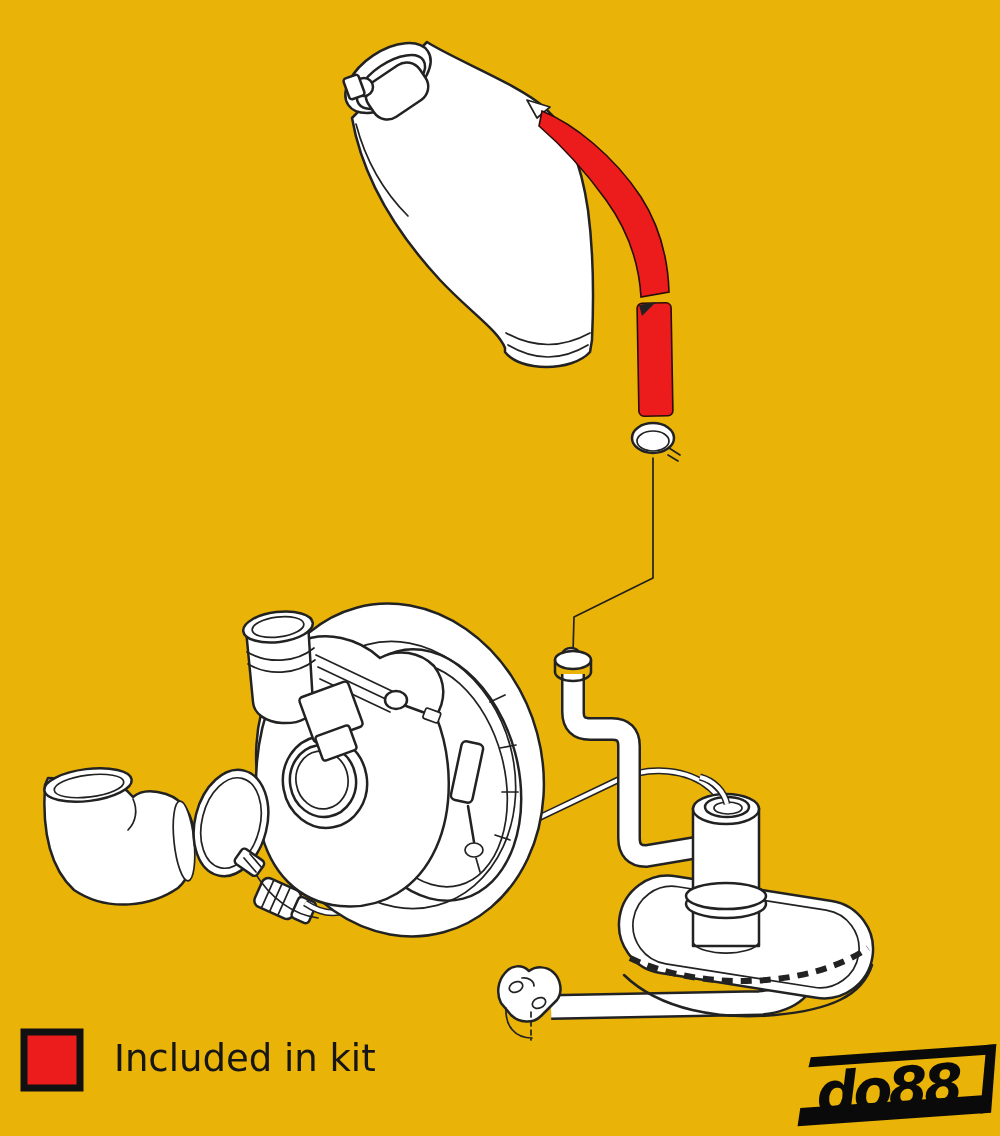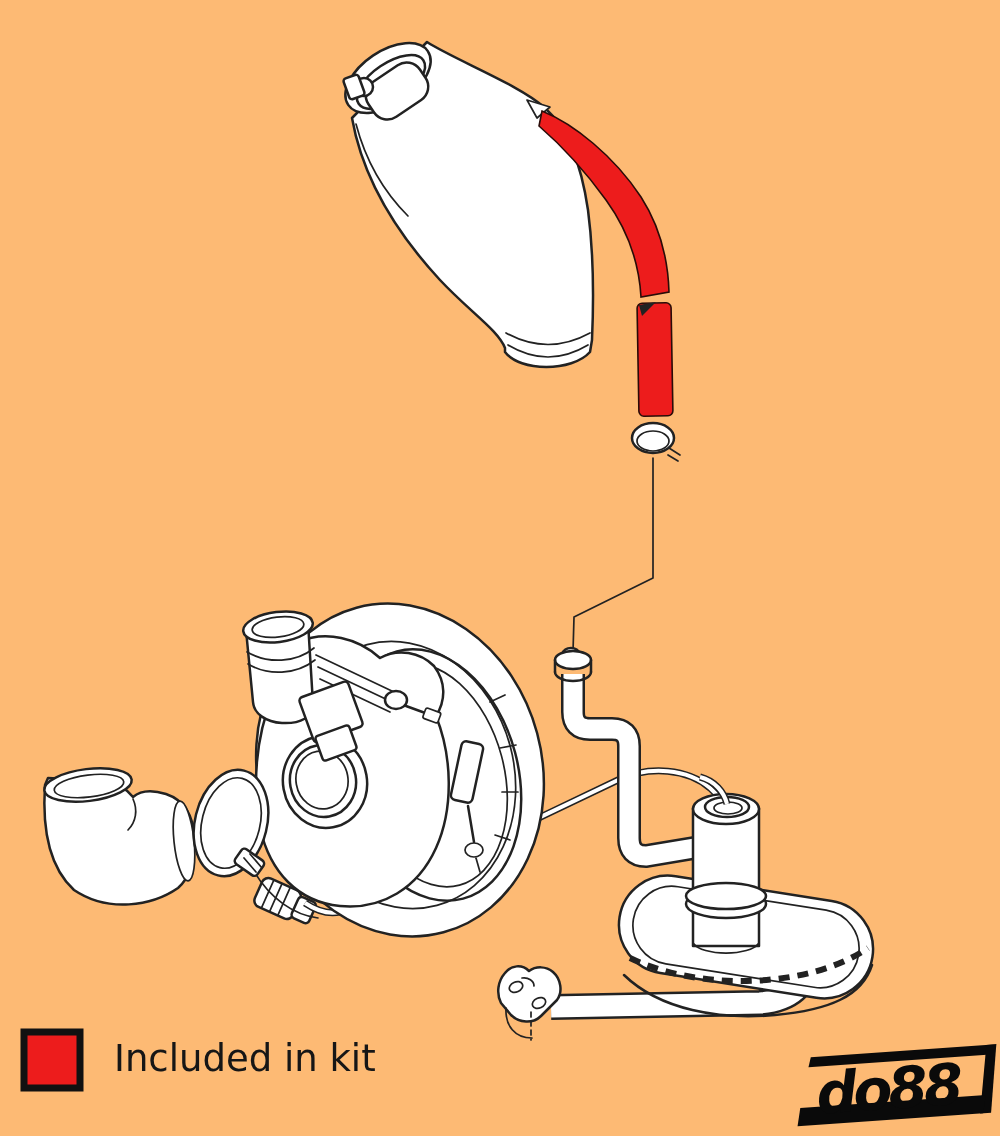--- a/index.html
+++ b/index.html
@@ -2,21 +2,21 @@
 <html><head>
 <meta charset="utf-8">
 <style>
   html,body{margin:0;padding:0;}
   body{
     width:1000px;height:1136px;
     background:#ffffff;
     font-family:"DejaVu Sans","Liberation Sans",sans-serif;
     overflow:hidden;
   }
-  .stage{position:relative;width:1000px;height:1136px;background:#fdba74;}
+  .stage{position:relative;width:1000px;height:1136px;background:#eab308;}
   svg{display:block;}
   .ln{fill:none;stroke:#222;stroke-width:2.5;stroke-linecap:round;stroke-linejoin:round;}
   .lnw{fill:#ffffff;stroke:#222;stroke-width:2.5;stroke-linecap:round;stroke-linejoin:round;}
   .thin{stroke-width:1.7;}
   .legend-text{font-size:37px;fill:#161616;font-family:"DejaVu Sans","Liberation Sans",sans-serif;}
   .logo-text{font-size:57px;font-weight:bold;font-style:italic;letter-spacing:-4px;fill:#0a0a0a;
              font-family:"DejaVu Sans","Liberation Sans",sans-serif;}
 </style>
 </head>
 <body>

